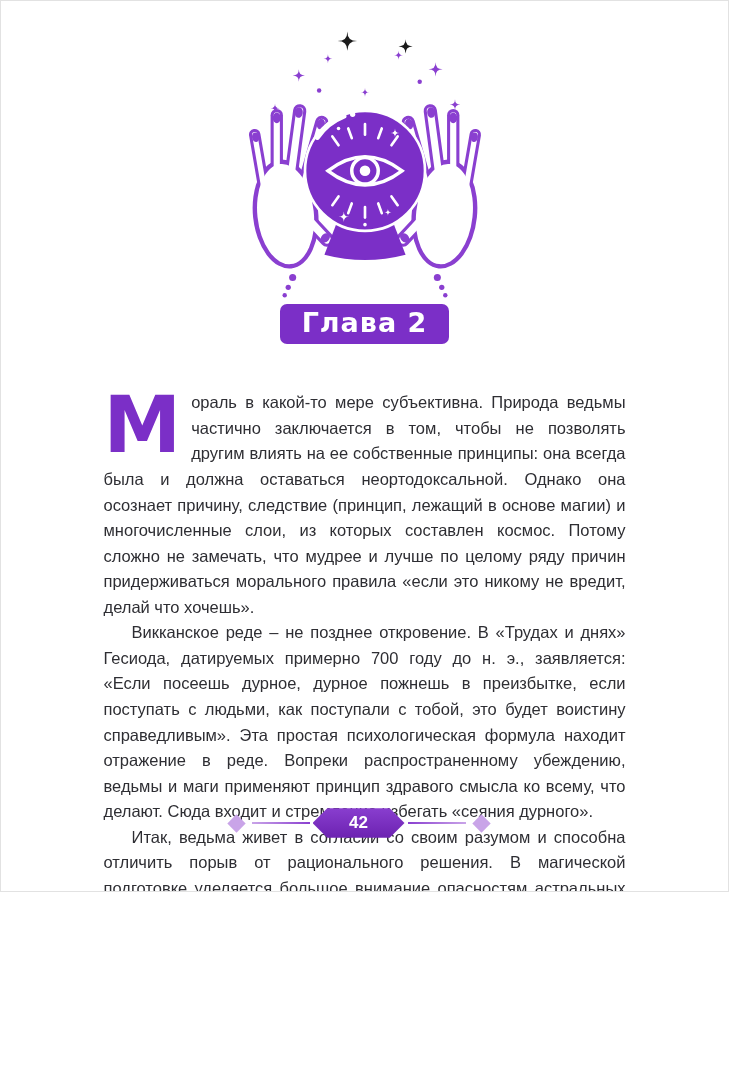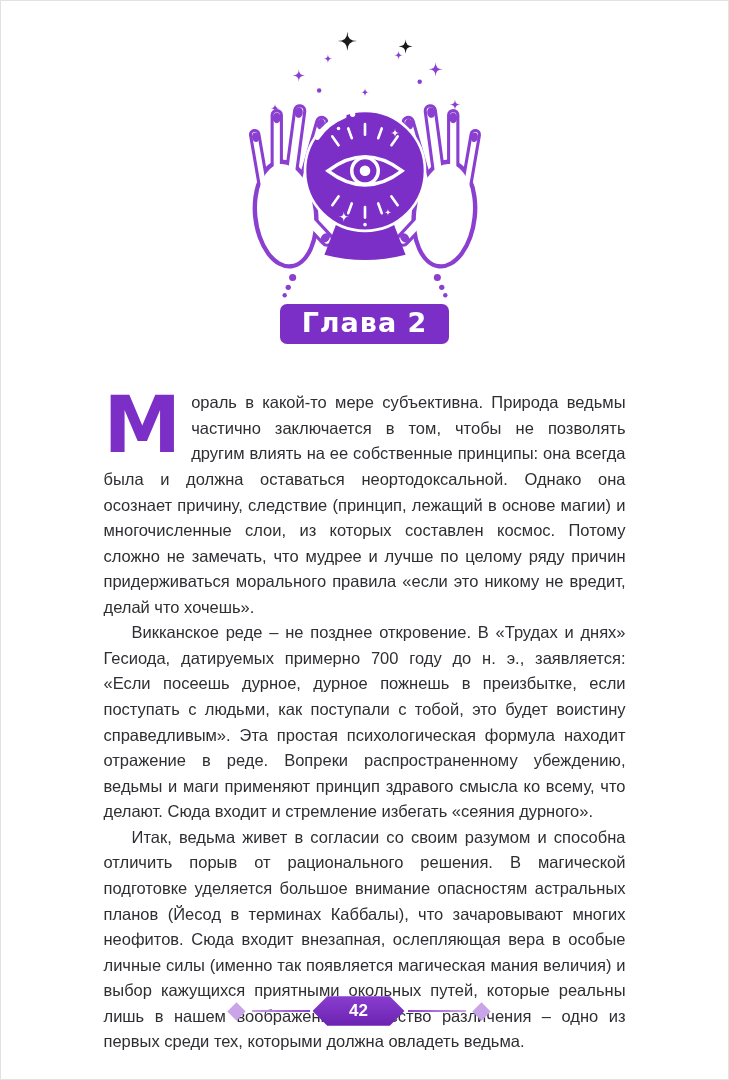--- a/index.html
+++ b/index.html
@@ -1,20 +1,20 @@
 <!DOCTYPE html>
 <html lang="ru"><head>
 <meta charset="utf-8">
 <style>
   * { margin:0; padding:0; box-sizing:border-box; }
   html, body { background:#ffffff; }
   body { font-family:"Liberation Sans", sans-serif; }
 
   .page {
-    width:729px; height:1080px; margin:0 auto; position:relative;
+    width:729px; height:892px; margin:0 auto; position:relative;
     background:#ffffff; border:1px solid #e2e2e2; overflow:hidden;
     padding-top:26px;
   }
 
   .chapter-head { text-align:center; }
   .illustration { width:300px; height:auto; display:block; margin:0 auto; }
 
   .chapter-badge {
     display:inline-block; background:#7B2FC7; color:#ffffff;
     font-family:"DejaVu Sans", sans-serif; font-weight:bold;

